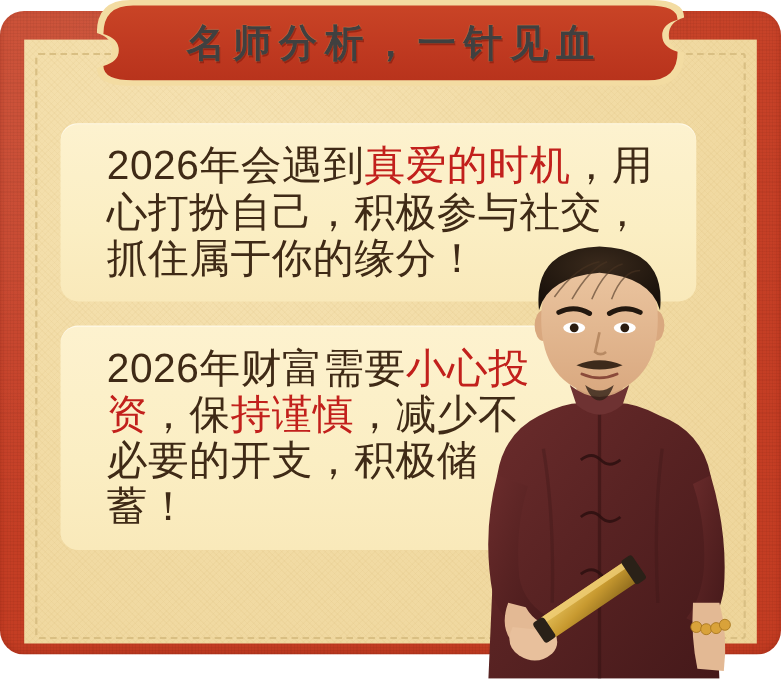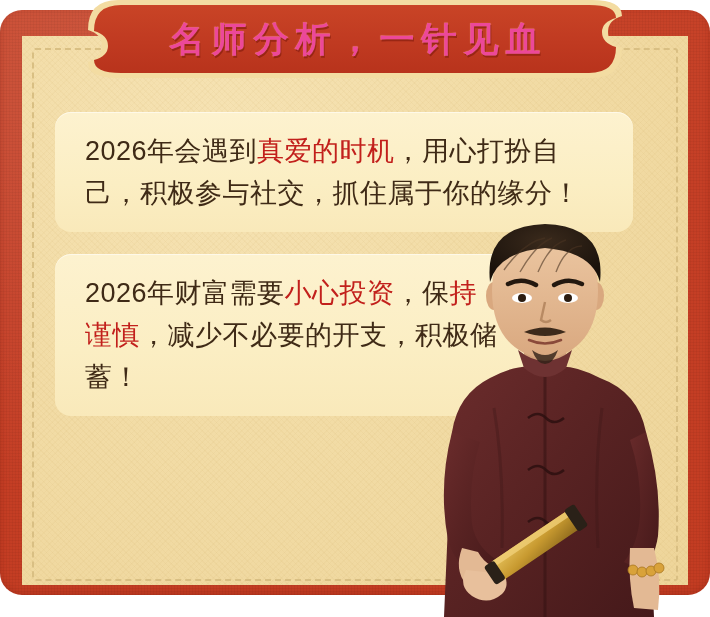--- a/index.html
+++ b/index.html
@@ -91,21 +91,21 @@
     width: 534px;
     height: 78px;
     display: flex;
     align-items: center;
     justify-content: center;
     font-family: "DejaVu Serif", "Liberation Serif", serif;
     font-weight: bold;
     font-size: 35px;
     letter-spacing: 7px;
     text-indent: 7px;
-    color: #ec4899;
+    color: #404040;
     text-shadow: 1px 2px 0 rgba(120,20,10,0.55), 0 0 1px rgba(255,220,140,0.7);
     white-space: nowrap;
   }
 
   
   .cards {
     position: absolute;
     left: 55px;
     top: 112px;
     width: 578px;
@@ -114,25 +114,26 @@
     position: relative;
     background: linear-gradient(180deg, #fdf2cf 0%, #fbeec3 60%, #f9e9ba 100%);
     border-radius: 16px;
     box-shadow: 0 1px 0 rgba(255,255,255,0.55) inset;
     padding: 18px 24px 18px 30px;
     box-sizing: border-box;
     margin-bottom: 22px;
   }
   .card-text {
     font-family: "Liberation Sans", "DejaVu Sans", sans-serif;
-    font-size: 27px;
+    font-size: 37px;
     line-height: 42px;
     color: #3f2a16;
     letter-spacing: 0.5px;
     word-break: break-all;
+    margin-left: 12px;
   }
   .hl { color: #c2201c; }
 
   .card-1 { width: 578px; min-height: 120px; }
   .card-2 { width: 470px; min-height: 100px; }
   .card-3 { width: 470px; min-height: 134px; }
 
   
   .figure {
     position: absolute;

